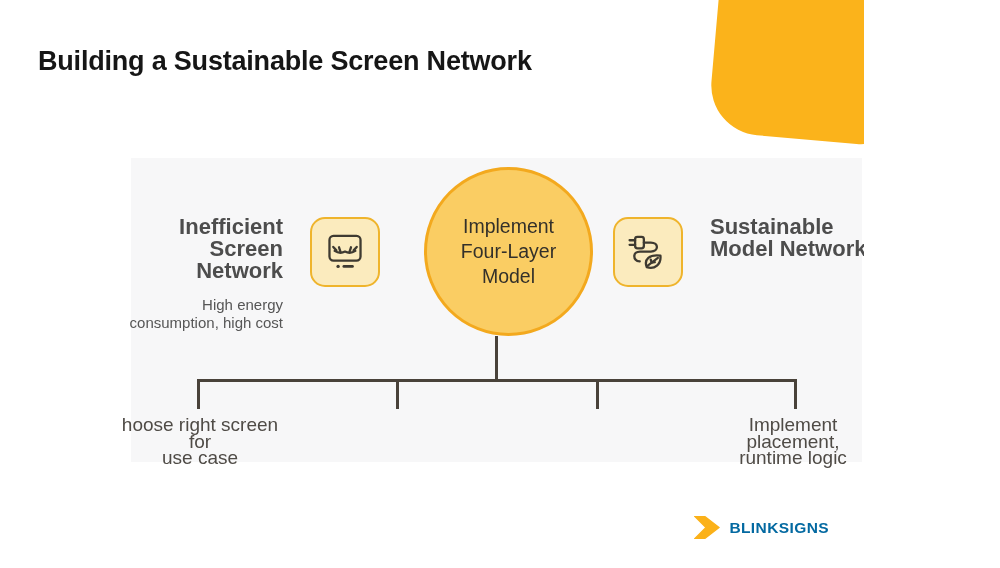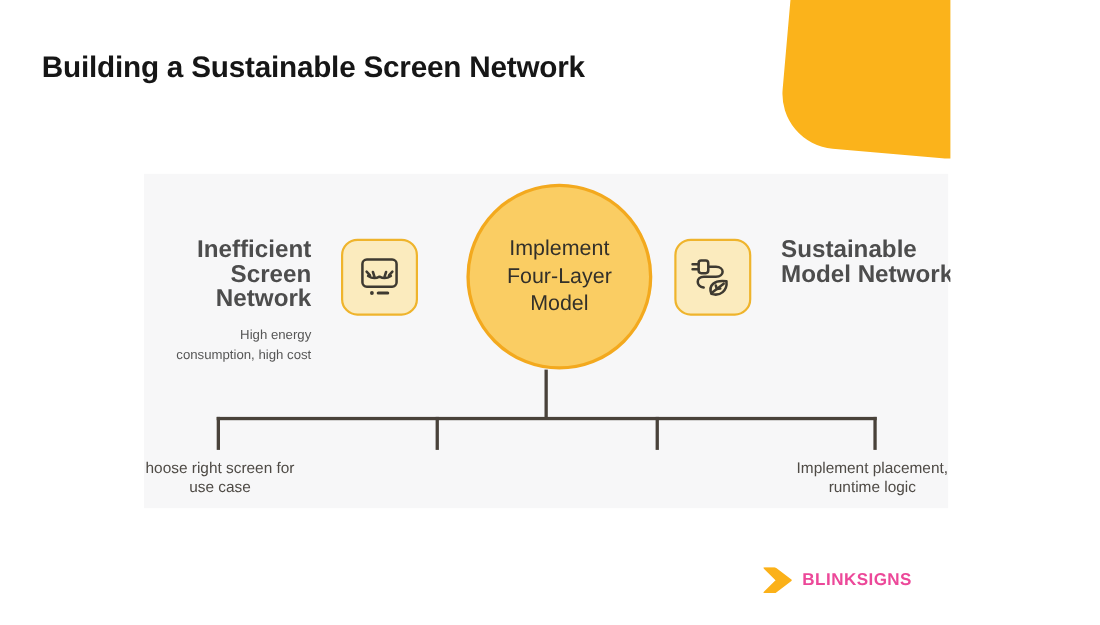--- a/index.html
+++ b/index.html
@@ -18,21 +18,21 @@
   .title{
     position:absolute;left:38px;top:46px;margin:0;z-index:1;
     font-size:27px;font-weight:700;letter-spacing:-0.2px;color:#161616;
   }
   .block-text{position:absolute;z-index:1;}
   .block-text .heading{
     font-size:22px;font-weight:700;color:#4d4d4d;line-height:22px;
     white-space:pre-line;
   }
   .block-text .subtext{
-    margin-top:14px;font-size:12px;color:#565656;line-height:17.5px;
+    margin-top:14px;font-size:15px;color:#565656;line-height:17.5px;
     white-space:pre-line;
   }
   .left-text{left:108px;top:216px;width:175px;text-align:right;}
   .right-text{left:710px;top:216px;width:185px;text-align:left;}
   .icon-badge{
     position:absolute;width:66px;height:66px;z-index:1;
     background:#FBEBBE;border:2.5px solid #EFB42C;border-radius:15px;
     display:flex;align-items:center;justify-content:center;
   }
   .badge-left{left:310px;top:217px;}
@@ -46,29 +46,29 @@
     font-size:19.5px;color:#33302a;line-height:25px;text-align:center;
     white-space:pre-line;
   }
   .conn{position:absolute;background:#49423a;z-index:1;}
   .conn-v{left:495px;top:336px;width:3px;height:44px;}
   .conn-h{left:197px;top:379px;width:600px;height:3px;}
   .stub{top:379px;width:3px;height:30px;}
   .stub-1{left:197px;} .stub-2{left:396px;} .stub-3{left:596px;} .stub-4{left:794px;}
   .branch-label{
     position:absolute;top:417px;width:180px;z-index:1;text-align:center;
-    font-size:14px;color:#4f4b46;line-height:16.5px;white-space:pre-line;
+    font-size:19px;color:#4f4b46;line-height:16.5px;white-space:pre-line;
   }
   .bl-1{left:110px;} .bl-2{left:307px;} .bl-3{left:506px;} .bl-4{left:703px;}
   .logo{
     position:absolute;right:35px;bottom:29px;z-index:1;
     display:flex;align-items:center;gap:9px;
   }
   .logo-text{
-    font-size:15.5px;font-weight:800;color:#ec4899;letter-spacing:0.4px;
+    font-size:15.5px;font-weight:800;color:#0369a1;letter-spacing:0.4px;
   }
   .icon-svg{stroke:#3e3a31;fill:none;stroke-width:2;stroke-linecap:round;stroke-linejoin:round;}
 </style>
 </head>
 <body>
 
 <div class="slide">
 
   <div class="panel"></div>
   <div class="corner-blob"></div>

